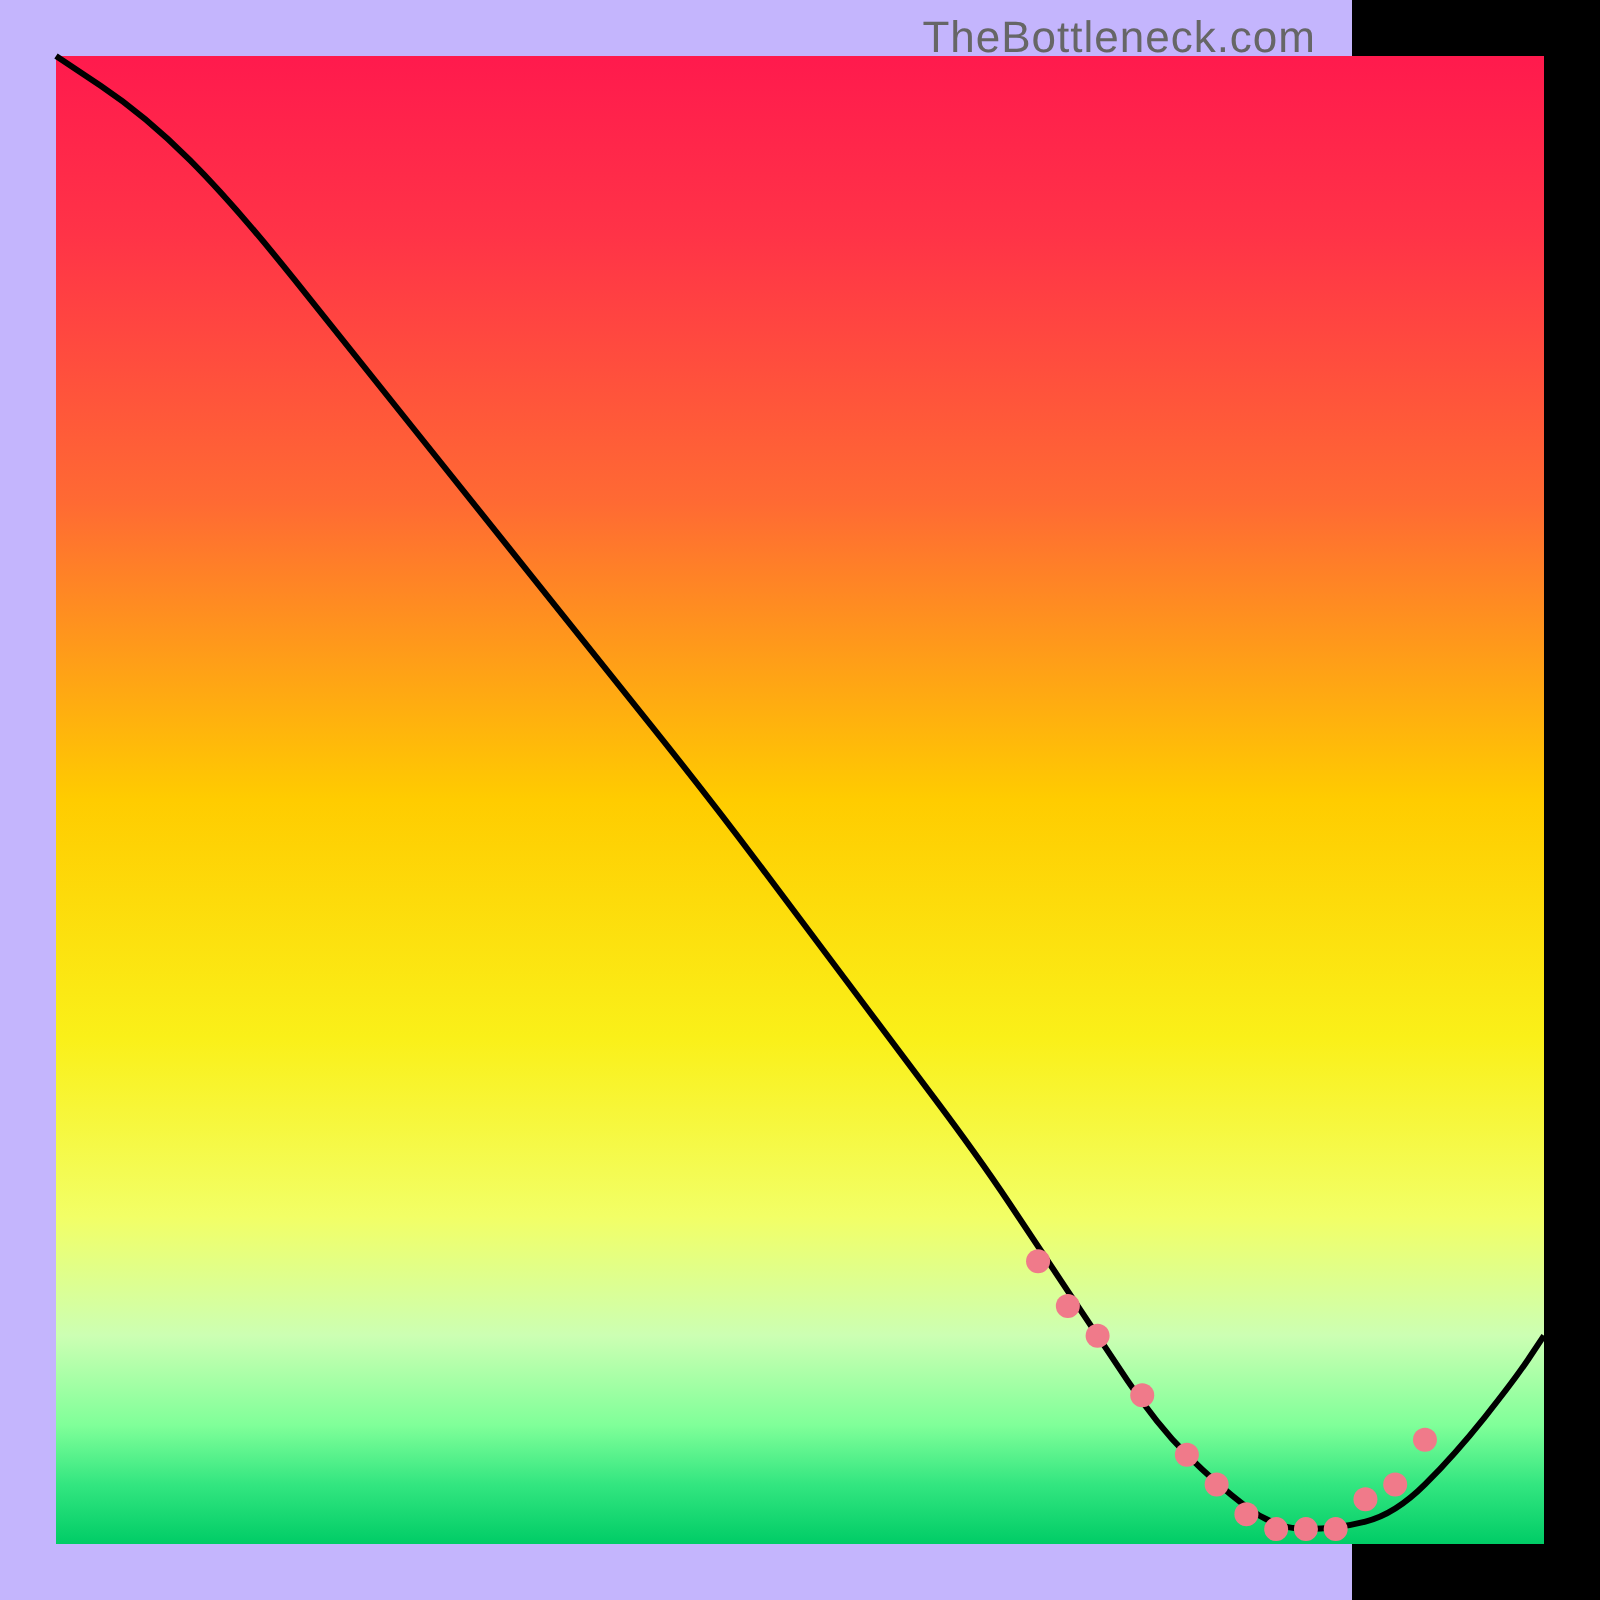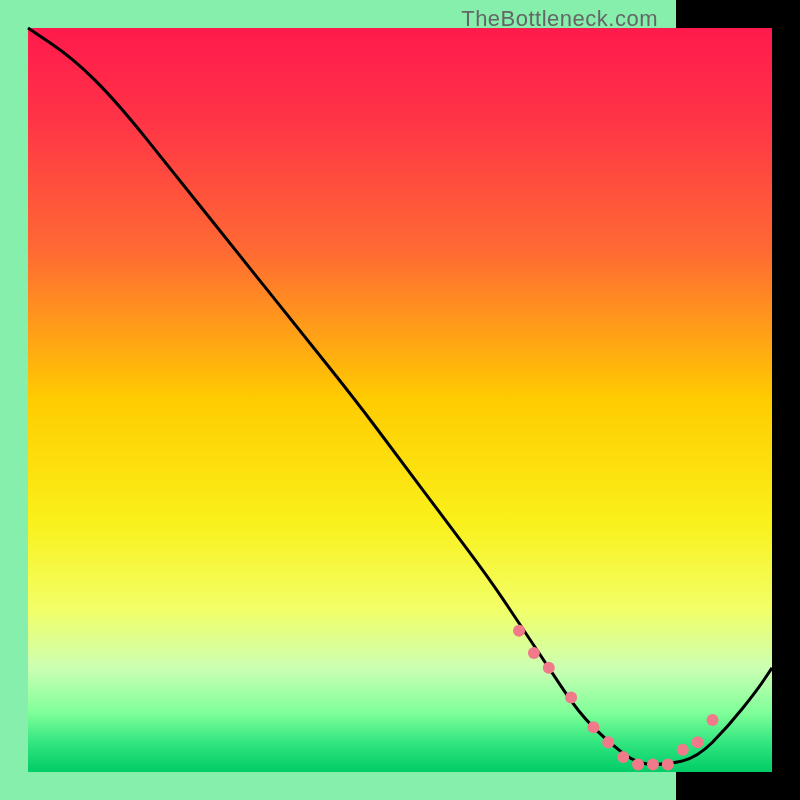--- a/index.html
+++ b/index.html
@@ -8,21 +8,21 @@
     width: 800px;
     height: 800px;
     background: #000;
     font-family: Arial, Helvetica, sans-serif;
     overflow: hidden;
   }
   .frame {
     position: relative;
     width: 676px;
     height: 800px;
-    background: #86efac;
+    background: #c4b5fd;
   }
   .watermark {
     position: absolute;
     top: 6px;
     right: 18px;
     color: #666;
     font-size: 22px;
     letter-spacing: 0.5px;
     z-index: 50;
   }

